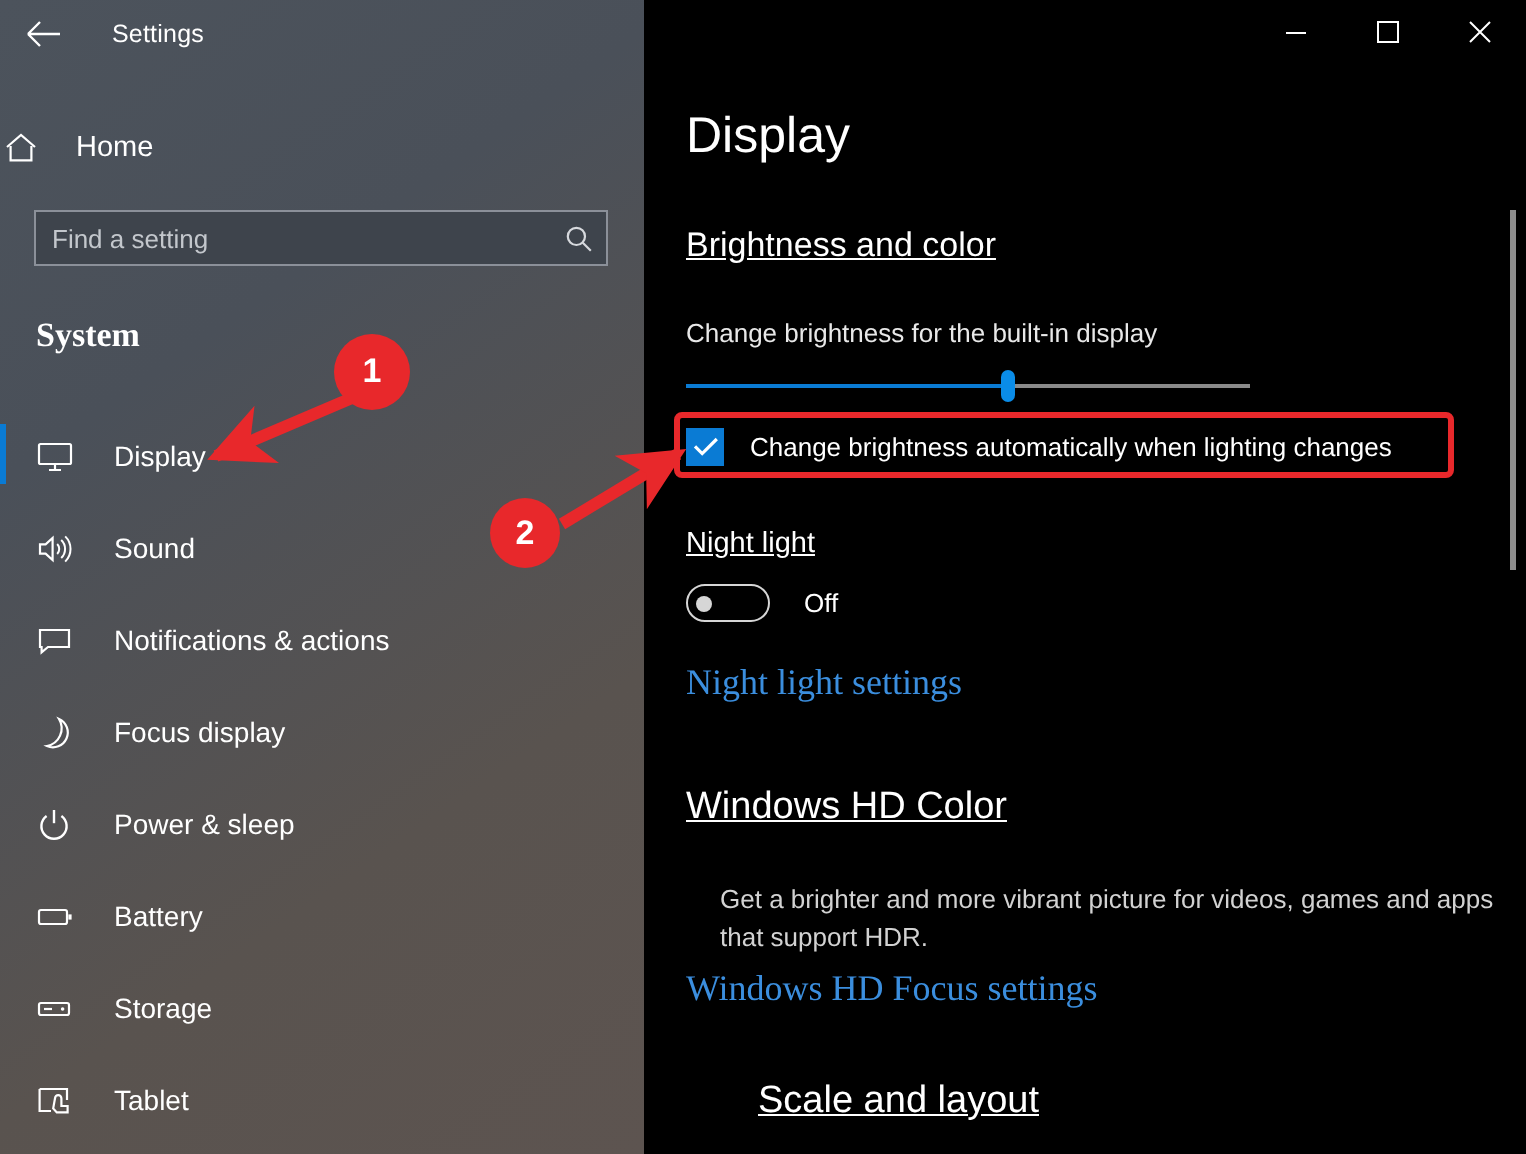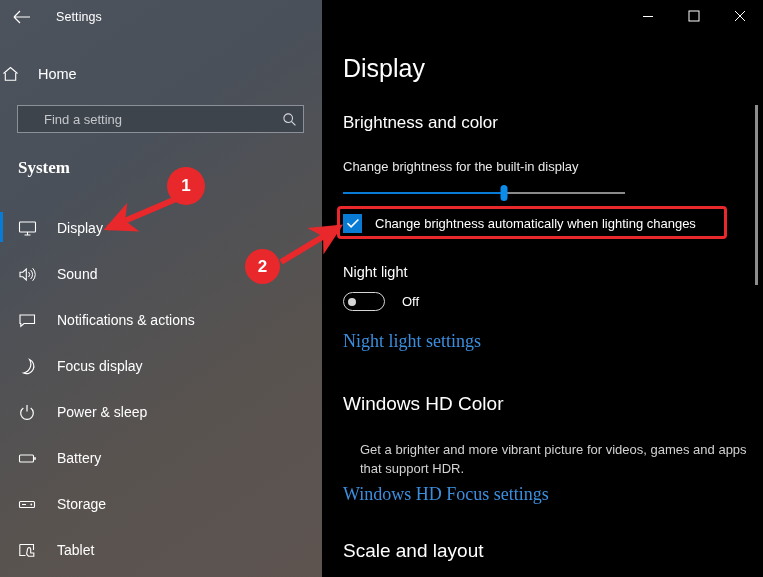--- a/index.html
+++ b/index.html
@@ -38,21 +38,21 @@
   .home-label { font-size:14.5px; color:#ffffff; margin-left:14px; }
 
   .search-wrap {
     position:absolute; left:17px; top:105px; width:287px; height:28px;
     background:#3e444c; border:1px solid #8b9099;
     display:flex; align-items:center;
   }
   .search-input {
     flex:1; background:transparent; border:none; outline:none;
     color:#c9cdd2; font-size:13px; font-family:"Liberation Sans", sans-serif;
-    padding-left:26px;
+    padding-left:8px;
   }
   .search-input::placeholder { color:#c3c7cc; }
   .search-icon { width:28px; display:flex; align-items:center; justify-content:center; color:#d6d9dd; }
 
   .sec-head {
     position:absolute; left:18px; top:158px;
     font-size:17px; font-weight:bold; color:#ffffff;font-family:Liberation Serif, serif;
   }
 
   .nav { position:absolute; left:0; top:205px; width:322px; }
@@ -82,21 +82,21 @@
   .winbtn {
     width:46px; height:32px; display:flex; align-items:center; justify-content:center;
     color:#ffffff;
   }
   .page-title {
     position:absolute; left:21px; top:54px;
     font-size:25px; color:#ffffff; font-weight:normal;
   }
   .h2 {
     position:absolute; left:21px;
-    font-size:17px; color:#ffffff; font-weight:normal;
+    font-size:17px; color:#ffffff; font-weight:normal;text-decoration:underline;
   }
   .body-text {
     position:absolute; left:21px;
     font-size:13px; color:#d2d2d2; line-height:19px;margin-left:17px;
   }
   .link {
     position:absolute; left:21px;
     font-size:18px; color:#3b8ede; text-decoration:none;font-family:Liberation Serif, serif;
   }
 
@@ -342,21 +342,21 @@
     <div class="toggle-state">Off</div>
 
     <a class="link" style="top:331px;" href="#">Night light settings</a>
 
     <div class="h2" style="top:393px;font-size:19px;">Windows HD Color</div>
 
     <div class="body-text" style="top:440px;width:400px;">Get a brighter and more vibrant picture for videos, games and apps that support HDR.</div>
 
     <a class="link" style="top:484px;" href="#">Windows HD Focus settings</a>
 
-    <div class="h2" style="top:540px;font-size:19px;">Scale and layout</div>
+    <div class="h2" style="top:540px;font-size:19px;margin-left:36px;">Scale and layout</div>
 
     <div class="scrollbar"></div>
   </div>
 
   <div class="anno">
     <svg width="763" height="577" style="position:absolute;left:0;top:0;">
       <defs>
         <marker id="ah" markerWidth="6" markerHeight="6" refX="4.6" refY="3" orient="auto" markerUnits="strokeWidth">
           <path d="M0,0.4 L5.4,3 L0,5.6 L1.5,3 Z" fill="#e8282b"></path>
         </marker>

